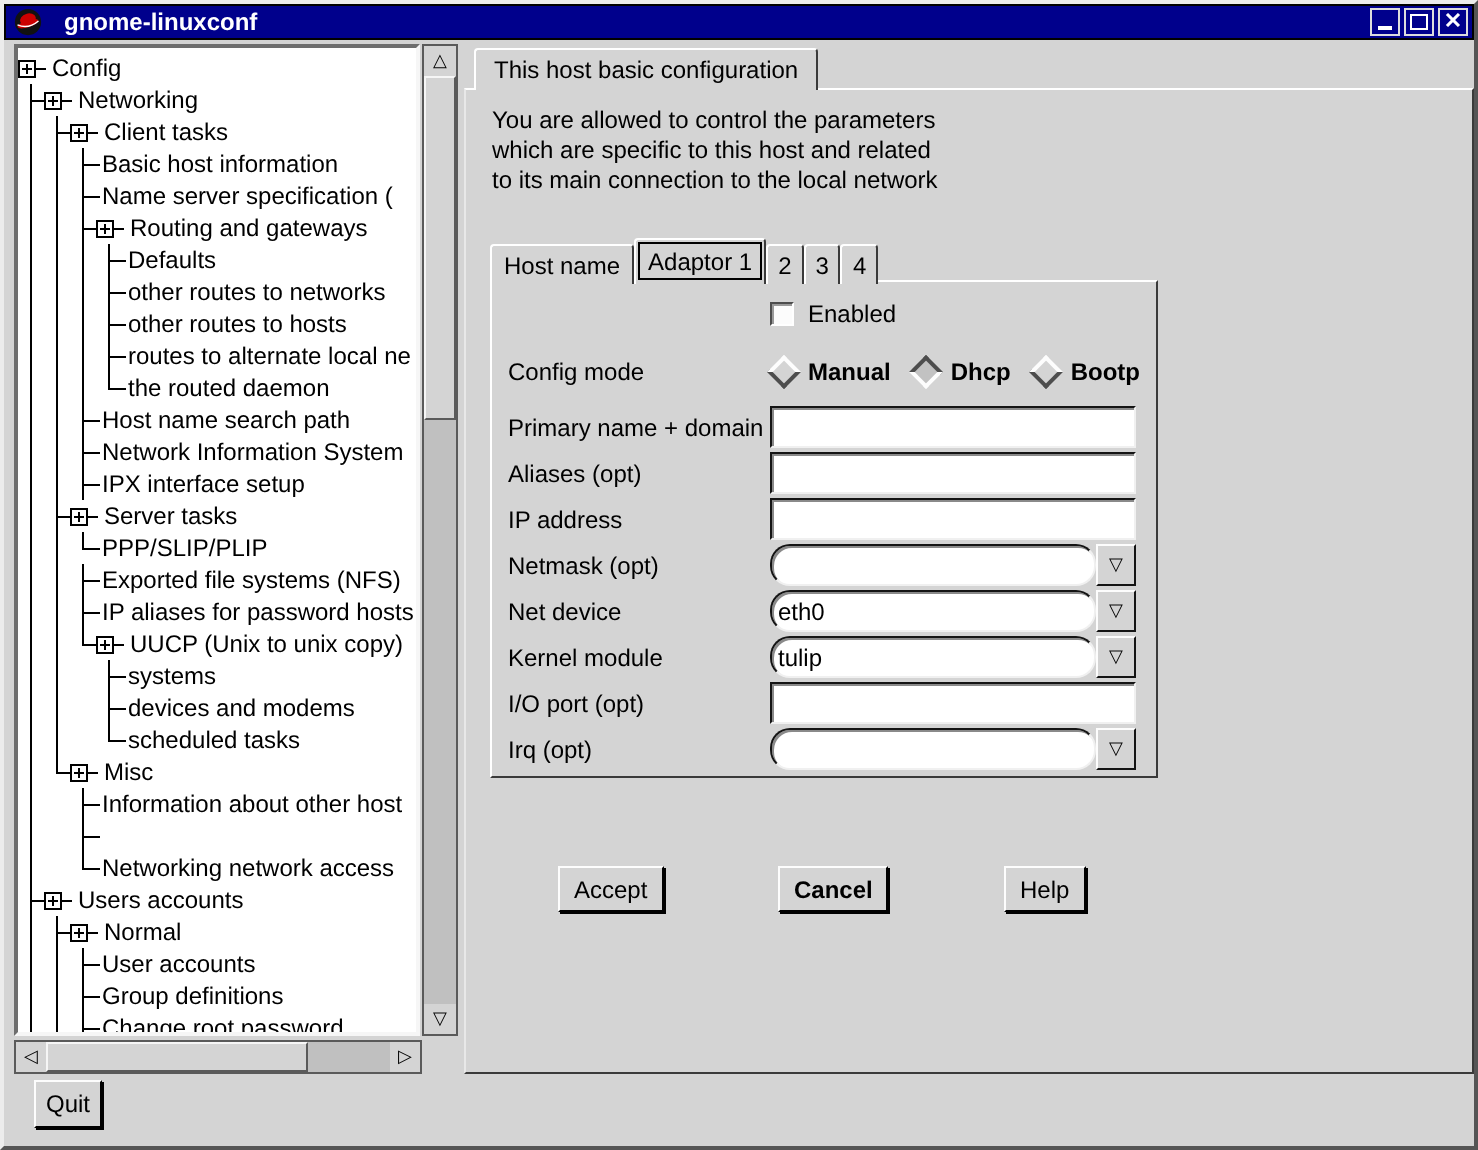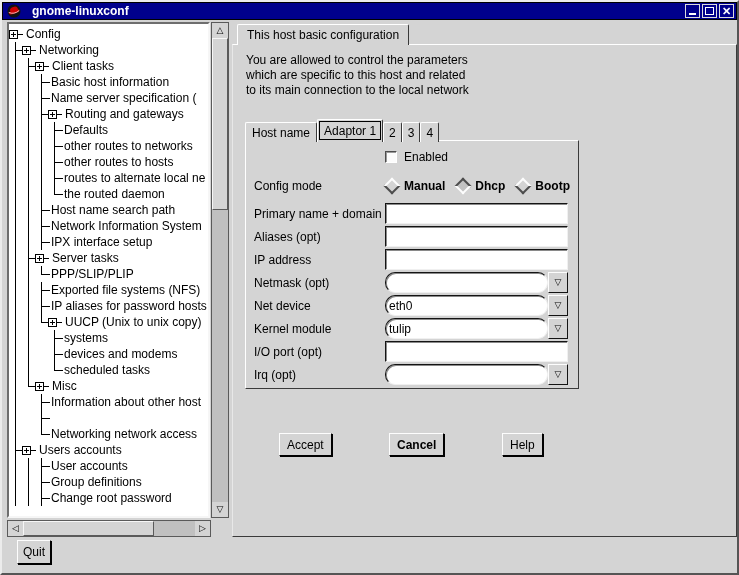--- a/index.html
+++ b/index.html
@@ -326,20 +326,30 @@
         <span class="tc tc-t"></span>
         <span class="tbox">
           <i class="ph"></i>
           <i class="pv"></i>
         </span>
         <span class="tdash"></span>
         <span class="tlabel">Users accounts</span>
       </div>
       <div class="trow">
         <span class="tc tc-i"></span>
+        <span class="tc tc-t"></span>
+        <span class="tbox">
+          <i class="ph"></i>
+          <i class="pv"></i>
+        </span>
+        <span class="tdash"></span>
+        <span class="tlabel">Normal</span>
+      </div>
+      <div class="trow">
+        <span class="tc tc-i"></span>
         <span class="tc tc-i"></span>
         <span class="tc tc-t"></span>
         <span class="tlabel">User accounts</span>
       </div>
       <div class="trow">
         <span class="tc tc-i"></span>
         <span class="tc tc-i"></span>
         <span class="tc tc-t"></span>
         <span class="tlabel">Group definitions</span>
       </div>

